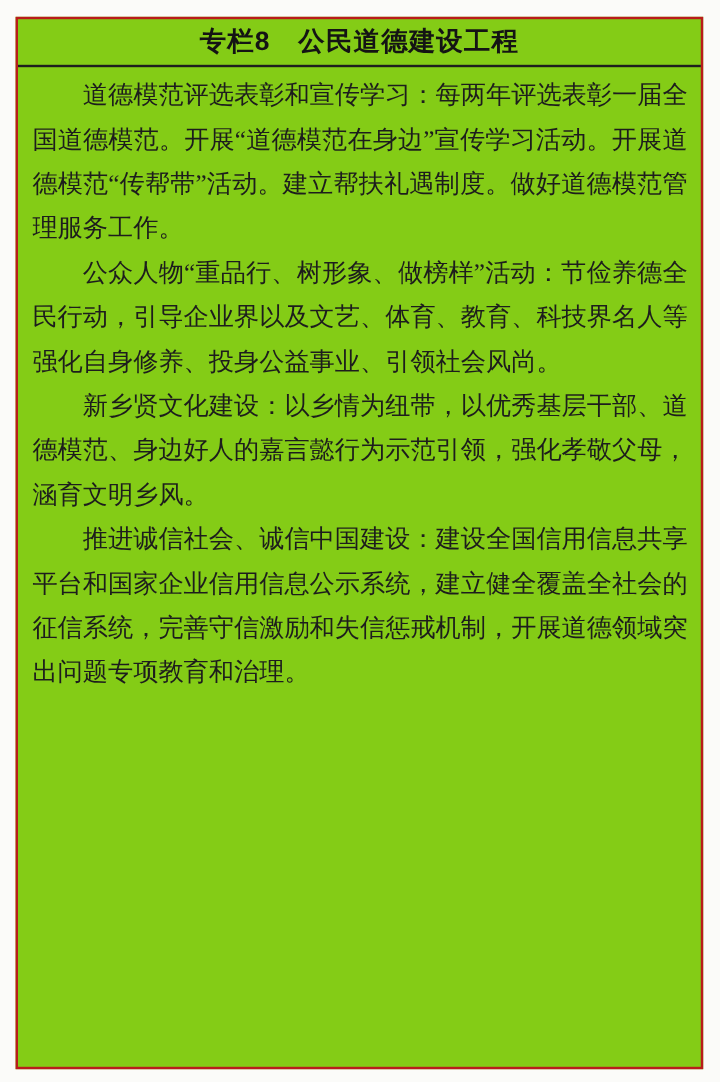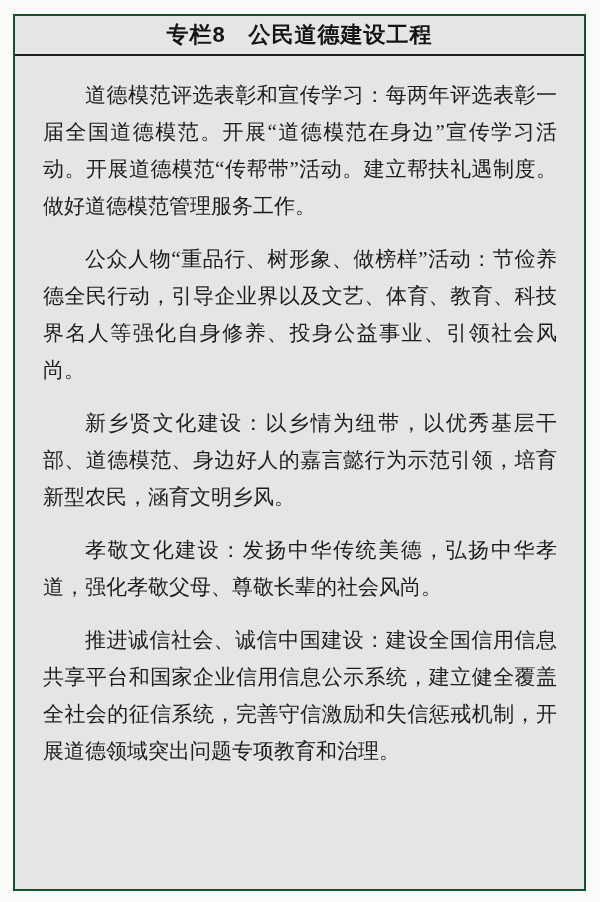--- a/index.html
+++ b/index.html
@@ -13,22 +13,22 @@
     position: relative;
     overflow: hidden;
   }
   .panel {
     position: absolute;
     left: 13px;
     top: 14px;
     width: 573px;
     height: 877px;
     box-sizing: border-box;
-    border: 2px solid #14532d;
-    background: #e5e5e5;
+    border: 2px solid #b91c1c;
+    background: #84cc16;
   }
   .panel-title {
     height: 40px;
     box-sizing: border-box;
     border-bottom: 2px solid #1e1e1e;
     display: flex;
     align-items: center;
     justify-content: center;
     font-family: "Liberation Sans", "DejaVu Sans", sans-serif;
     font-weight: bold;
@@ -38,29 +38,28 @@
   }
   .panel-body {
     padding: 5px 11px 0 12px;
     font-family: "Liberation Serif", "DejaVu Serif", serif;
     font-size: 21px;
     line-height: 37px;
     color: #1d1d1d;
     text-align: justify;
   }
   .panel-body p {
-    margin: 16px;
+    margin: 0;
     text-indent: 2em;
   }
 </style>
 </head>
 <body>
 
 <div class="panel">
   <div class="panel-title">专栏8　公民道德建设工程</div>
   <div class="panel-body">
     <p>道德模范评选表彰和宣传学习：每两年评选表彰一届全国道德模范。开展“道德模范在身边”宣传学习活动。开展道德模范“传帮带”活动。建立帮扶礼遇制度。做好道德模范管理服务工作。</p>
     <p>公众人物“重品行、树形象、做榜样”活动：节俭养德全民行动，引导企业界以及文艺、体育、教育、科技界名人等强化自身修养、投身公益事业、引领社会风尚。</p>
-    <p>新乡贤文化建设：以乡情为纽带，以优秀基层干部、道德模范、身边好人的嘉言懿行为示范引领，培育新型农民，涵育文明乡风。</p>
-    <p>孝敬文化建设：发扬中华传统美德，弘扬中华孝道，强化孝敬父母、尊敬长辈的社会风尚。</p>
+    <p>新乡贤文化建设：以乡情为纽带，以优秀基层干部、道德模范、身边好人的嘉言懿行为示范引领，强化孝敬父母，涵育文明乡风。</p>
     <p>推进诚信社会、诚信中国建设：建设全国信用信息共享平台和国家企业信用信息公示系统，建立健全覆盖全社会的征信系统，完善守信激励和失信惩戒机制，开展道德领域突出问题专项教育和治理。</p>
   </div>
 </div>
 
 </body></html>

